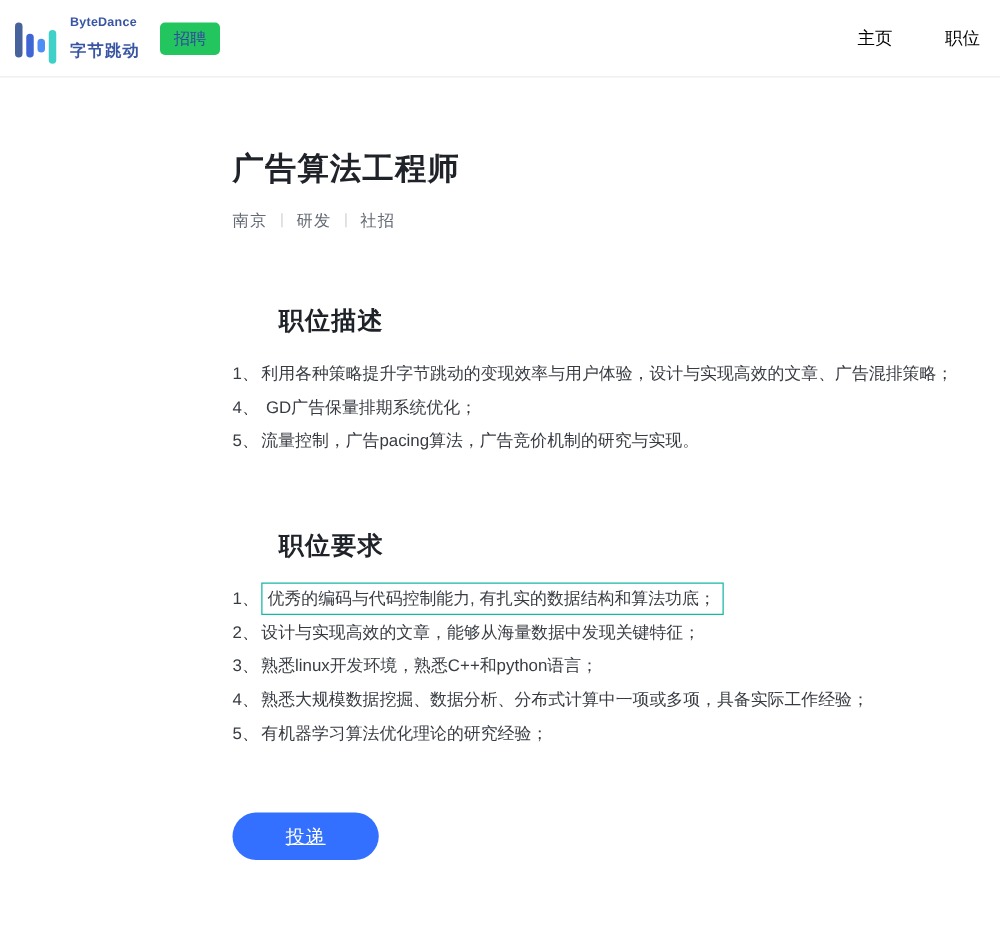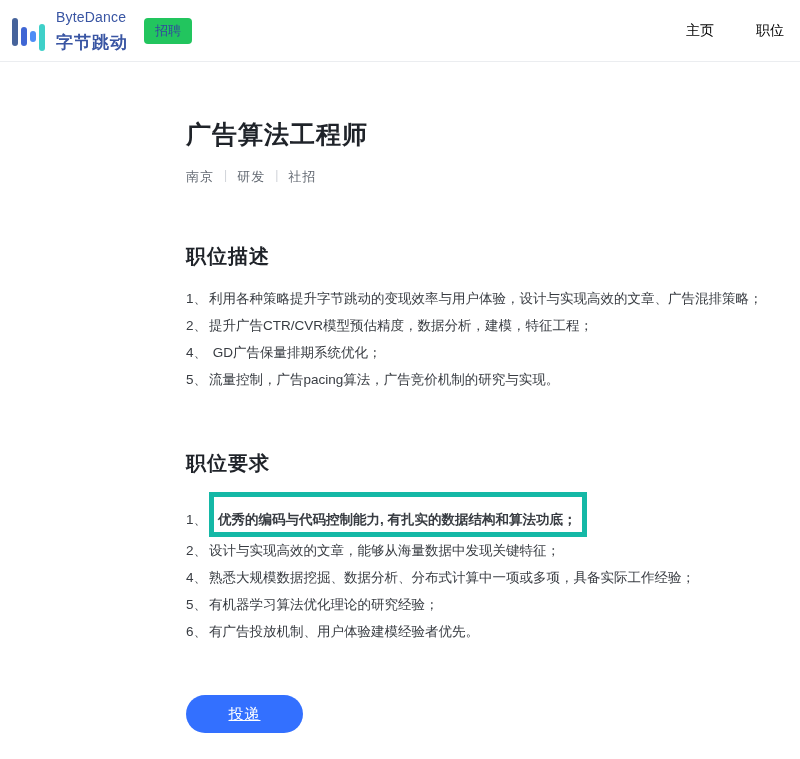--- a/index.html
+++ b/index.html
@@ -17,52 +17,51 @@
     padding: 0 16px 0 12px;
   }
   .logo-group { display: flex; align-items: center; cursor: pointer; }
   .logo-bars { display: flex; align-items: flex-end; height: 36px; margin-right: 8px; padding-bottom: 3px; }
   .logo-bars .bar { width: 6px; border-radius: 3px; margin-right: 3px; }
   .bar-1 { height: 28px; background: #46639b; }
   .bar-2 { height: 19px; background: #3f66d4; }
   .bar-3 { height: 11px; background: #4e8df6; transform: translateY(-4px); }
   .bar-4 { height: 27px; background: #3fd0c9; transform: translateY(5px); }
   .brand-text { display: flex; flex-direction: column; line-height: 1; }
-  .brand-en { font-size: 14px; font-weight: normal; color: #3955a3; margin-bottom: 10px; letter-spacing: 0.2px; }
-  .brand-zh { font-size: 17px; font-weight: bold; color: #3955a3; letter-spacing: 1px; }
+  .brand-en { font-size: 10px; font-weight: bold; color: #3955a3; margin-bottom: 10px; letter-spacing: 0.2px; }
+  .brand-zh { font-size: 13px; font-weight: bold; color: #3955a3; letter-spacing: 1px; }
   .recruit-badge {
     margin-left: 16px;
     background: #22c55e;
     color: #33499e;
     font-size: 13px;
     padding: 4px 11px;
     border-radius: 4px;
     align-self: center;
   }
   .top-nav { display: flex; align-items: center; gap: 42px; }
   .nav-item { font-size: 14px; color: #000000; cursor: pointer; }
 
   
   .main { padding: 56px 0 0 186px; width: 800px; }
   .job-title { font-size: 25px; font-weight: bold; color: #1f2329; letter-spacing: 1px; }
   .job-meta { margin-top: 17px; display: flex; align-items: flex-start; font-size: 13px; color: #646a73; }
   .job-meta .tag { letter-spacing: 1px; }
   .tag-sep { color: #d0d3d9; margin: 0 10px; font-size: 12px; }
 
   .section { margin-top: 57px; }
-  .section-title { font-size: 20px; font-weight: bold; color: #1f2329; letter-spacing: 1px; }
+  .section-title { font-size: 20px; font-weight: bold; color: #1f2329; letter-spacing: 1px; margin-left: 37px; }
   .item-list { margin-top: 15px; }
   .list-item { font-size: 13.5px; line-height: 27px; color: #383c42; white-space: nowrap; }
   .list-item .num { margin-right: 2px; }
   .highlight-box {
-    border: 5px solid #14b8a6;
-    padding: 13px 5px 3px 4px;
+    border: 1px solid #14b8a6;
+    padding: 2px 5px 3px 4px;
     display: inline-block;
     line-height: 19px;
-    font-weight: bold;
   }
 
   .apply-wrap { margin-top: 50px; }
   .apply-button {
     width: 117px;
     height: 38px;
     border: none;
     border-radius: 19px;
     background: #3370ff;
     color: #ffffff;
@@ -109,48 +108,45 @@
     <span class="tag">社招</span>
   </div>
 
   <section class="section">
     <h2 class="section-title">职位描述</h2>
     <div class="item-list">
       <div class="list-item">
         <span class="num">1、</span><span>利用各种策略提升字节跳动的变现效率与用户体验，设计与实现高效的文章、广告混排策略；</span>
       </div>
       <div class="list-item">
-        <span class="num">2、</span><span>提升广告CTR/CVR模型预估精度，数据分析，建模，特征工程；</span>
-      </div>
-      <div class="list-item">
         <span class="num">4、</span><span> GD广告保量排期系统优化；</span>
       </div>
       <div class="list-item">
         <span class="num">5、</span><span>流量控制，广告pacing算法，广告竞价机制的研究与实现。</span>
       </div>
     </div>
   </section>
 
   <section class="section">
     <h2 class="section-title">职位要求</h2>
     <div class="item-list">
       <div class="list-item">
         <span class="num">1、</span><span class="highlight-box"><span>优秀的编码与代码控制能力, 有扎实的数据结构和算法功底；</span></span>
       </div>
       <div class="list-item">
         <span class="num">2、</span><span>设计与实现高效的文章，能够从海量数据中发现关键特征；</span>
       </div>
       <div class="list-item">
+        <span class="num">3、</span><span>熟悉linux开发环境，熟悉C++和python语言；</span>
+      </div>
+      <div class="list-item">
         <span class="num">4、</span><span>熟悉大规模数据挖掘、数据分析、分布式计算中一项或多项，具备实际工作经验；</span>
       </div>
       <div class="list-item">
         <span class="num">5、</span><span>有机器学习算法优化理论的研究经验；</span>
-      </div>
-      <div class="list-item">
-        <span class="num">6、</span><span>有广告投放机制、用户体验建模经验者优先。</span>
       </div>
     </div>
   </section>
 
   <div class="apply-wrap">
     <button class="apply-button">
       <span class="label">投递</span>
     </button>
   </div>
 </main>

